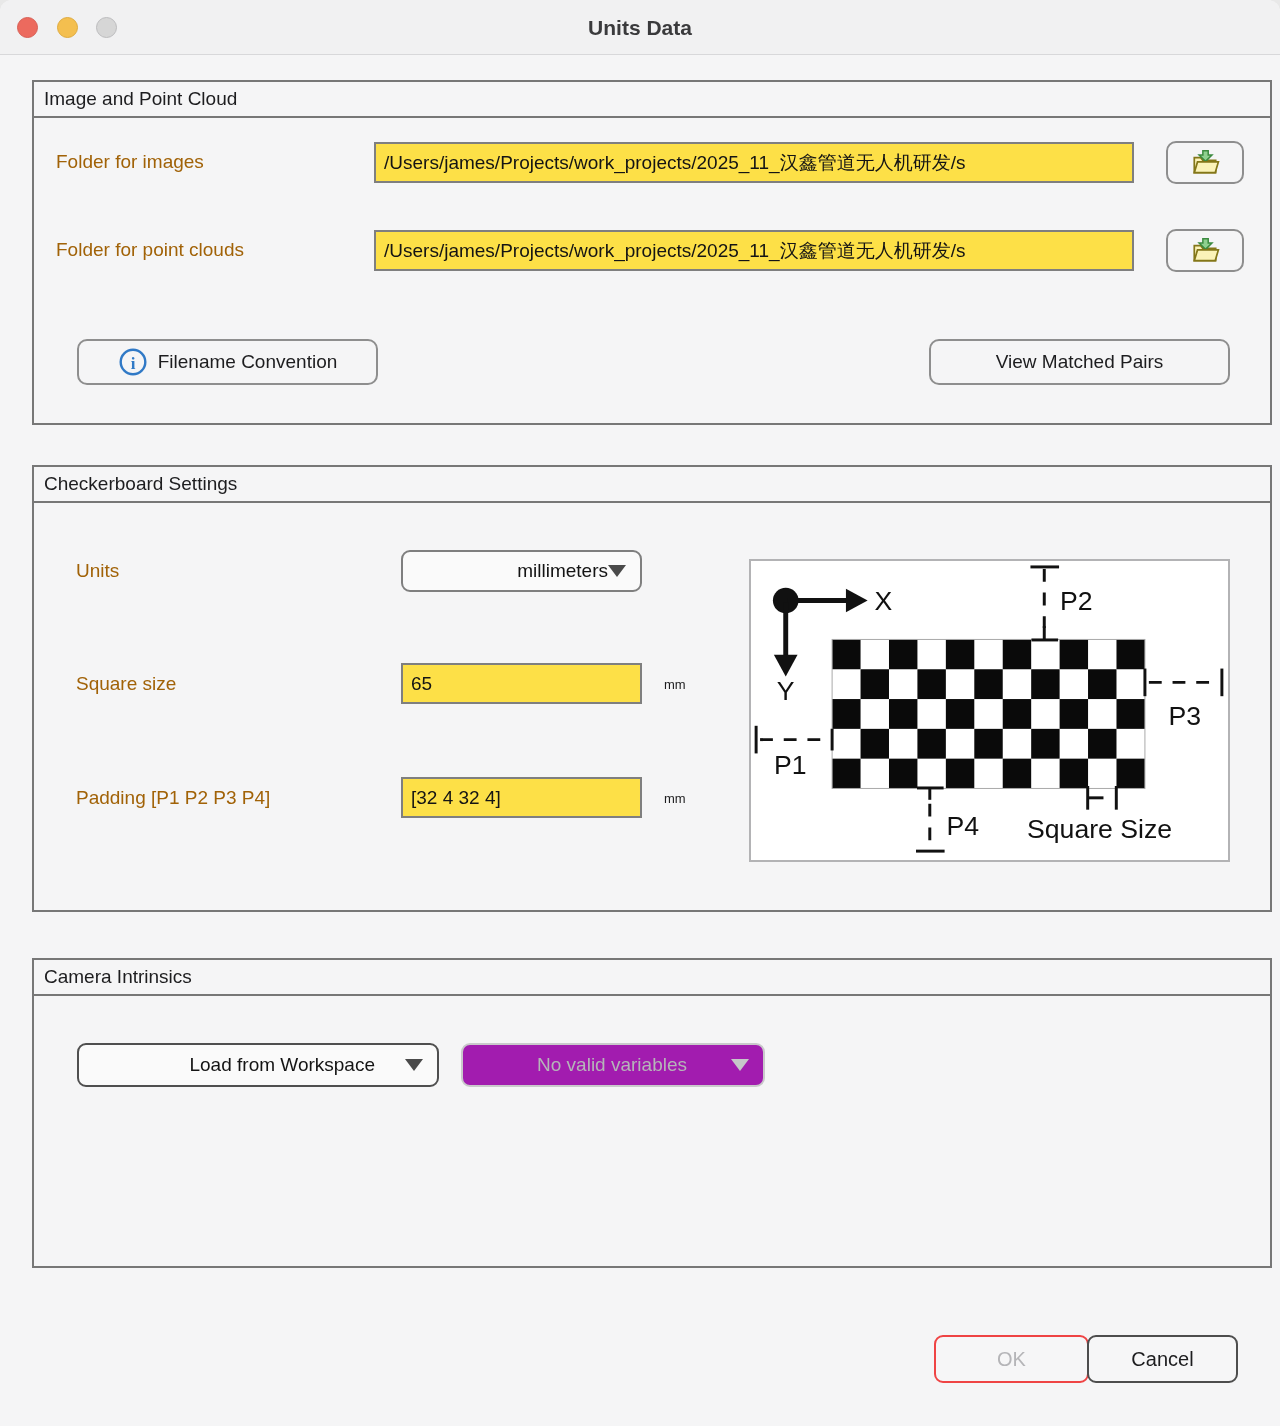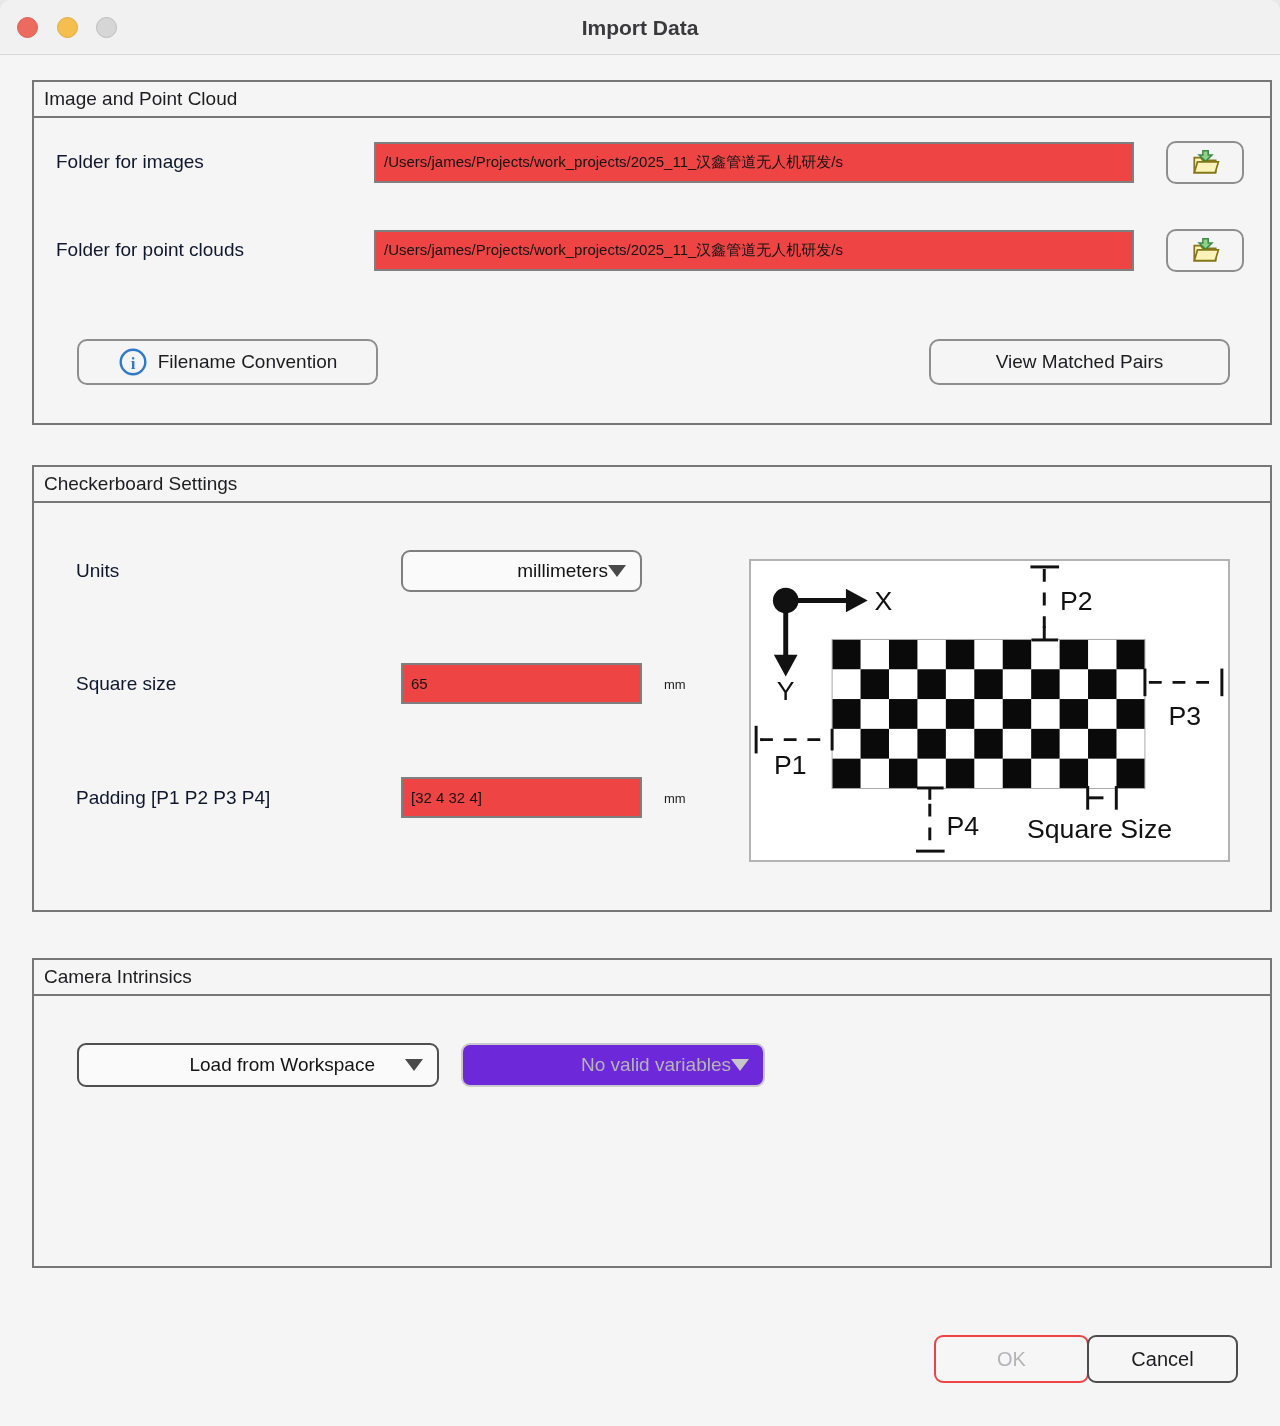--- a/index.html
+++ b/index.html
@@ -37,28 +37,28 @@
   .group-header {
     height:36px; border-bottom:2px solid #777;
     display:flex; align-items:center; padding-left:10px;
     font-size:19px; color:#1d1d1f;
   }
   #group-ipc { top:80px;  height:345px; }
   #group-cbs { top:465px; height:447px; }
   #group-ci  { top:958px; height:310px; }
 
   .field-label {
-    position:absolute; font-size:19px; color:#0f172a;
+    position:absolute; font-size:19px; color:#a16207;
     display:flex; align-items:center; height:42px;
   }
   input.textfield {
     position:absolute; height:41px;
     border:2px solid #7f7f7f; border-radius:0;
-    background:#ef4444; color:#141414;
-    font-family:"Liberation Sans", sans-serif; font-size:15px;
+    background:#fde047; color:#141414;
+    font-family:"Liberation Sans", sans-serif; font-size:19px;
     padding:0 8px; outline:none;
   }
   .unit-label { position:absolute; font-size:13px; color:#1d1d1f; height:42px; display:flex; align-items:center; }
 
   .btn {
     position:absolute; display:flex; align-items:center; justify-content:center;
     border:2px solid #8e8e8e; border-radius:10px; background:#f5f5f6;
     font-size:19px; color:#1d1d1f; cursor:pointer; gap:10px;
   }
   .browse-btn { width:78px; height:43px; border-radius:10px; }
@@ -69,21 +69,21 @@
     border:2px solid #7f7f7f; border-radius:9px; background:#fafafa;
     font-size:19px; color:#141414; padding:0 14px; cursor:pointer;
     justify-content:flex-end;
   }
   .dropdown .tri {
     width:0; height:0; border-left:9px solid transparent; border-right:9px solid transparent;
     border-top:12px solid #4a4a4a;
   }
   .dropdown.strong { border-color:#4f4f4f; }
   .dropdown.disabled {
-    border-color:#c9c9cb; color:var(--disabled-text); background:#6d28d9; cursor:default;
+    border-color:#c9c9cb; color:var(--disabled-text); background:#a21caf; cursor:default;gap:44px;
   }
   .dropdown.disabled .tri { border-top-color:#c6c6c9; }
 
   
   .diagram {
     position:absolute; left:715px; top:92px; width:481px; height:303px;
     background:#ffffff; border:2px solid #b3b3b5;
   }
   .diagram svg { display:block; width:100%; height:100%; }
   .diagram text { font-family:"Liberation Sans", sans-serif; font-size:27px; fill:#111; }
@@ -104,21 +104,21 @@
 </style>
 </head>
 <body>
 
 <div class="window">
 
   <div class="titlebar">
     <div class="traffic t-red"></div>
     <div class="traffic t-yellow"></div>
     <div class="traffic t-gray"></div>
-    <div class="win-title">Import Data</div>
+    <div class="win-title">Units Data</div>
   </div>
 
   <div class="group" id="group-ipc">
     <div class="group-header">Image and Point Cloud</div>
 
     <div class="field-label" style="left:22px; top:59px;">Folder for images</div>
     <input class="textfield" style="left: 340px; top: 60px; width: 760px;" readonly="" value="/Users/james/Projects/work_projects/2025_11_汉鑫管道无人机研发/s">
     <div class="btn browse-btn" style="left:1132px; top:59px;">
       <svg width="30" height="28" viewBox="0 0 28 26">
         <polygon points="4,8 10,8 12,10.5 24,10.5 24,22 4,22" style="fill:var(--folder-fill); stroke:var(--folder-stroke); stroke-width:1.6;"></polygon>

